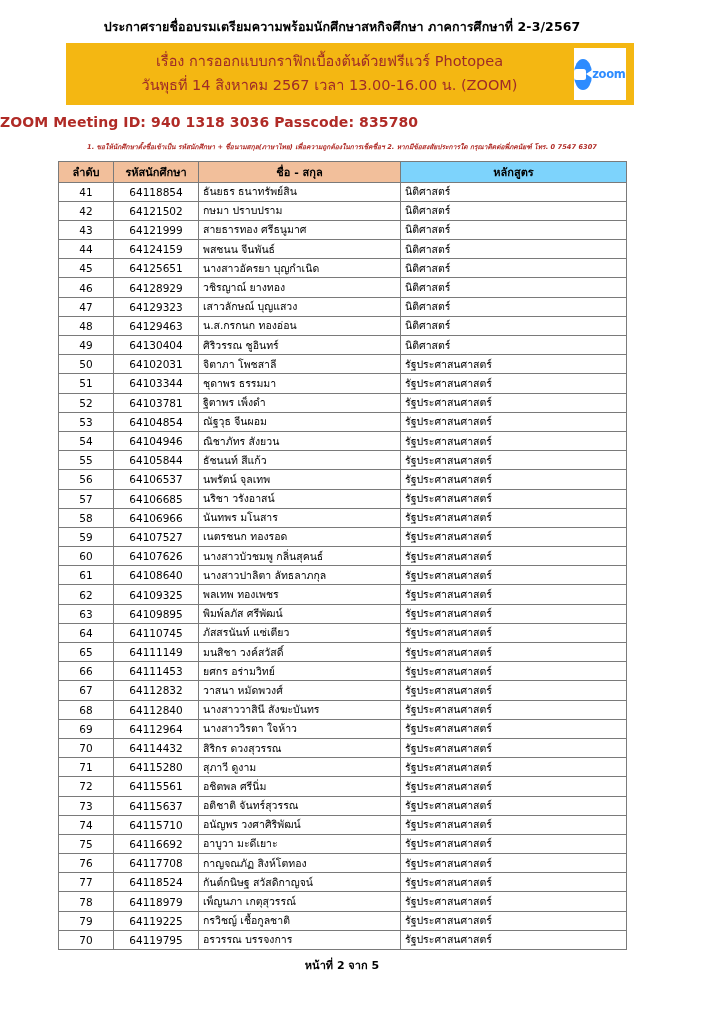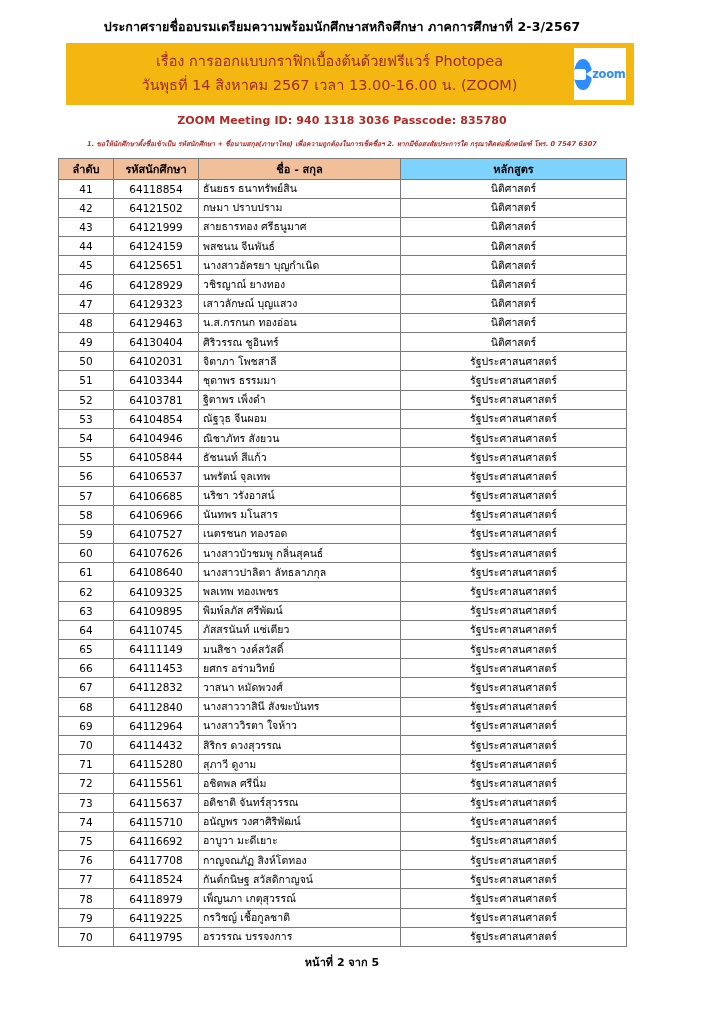--- a/index.html
+++ b/index.html
@@ -116,23 +116,22 @@
     font-size: 11.5px;
     font-weight: bold;
     color: #2D8CFF;
     letter-spacing: -0.3px;
     line-height: 1;
     margin-top: 2px;
   }
 
   
   .meeting-line {
-    text-align: center;
     color: #B02B26;
-    font-size: 11px;
+    font-size: 14px;
     font-weight: bold;
     margin-top: 9px;
     letter-spacing: 0.1px;
   }
 
   
   .note-line {
     text-align: center;
     font-size: 6.6px;
     font-style: italic;
@@ -166,21 +165,21 @@
   table.roster thead th {
     background: #F2BF9B;
     font-weight: bold;
     text-align: center;
     font-size: 11px;
     height: 21px;
   }
   .col-no   { width: 55px;  text-align: center; }
   .col-id   { width: 85px;  text-align: center; }
   .col-name { width: 202px; text-align: left; }
-  .col-prog { width: 226px; text-align: center; }
+  .col-prog { width: 226px; text-align: left; }
 
   
   .footer {
     text-align: center;
     font-size: 11px;
     font-weight: bold;
     margin-top: 6px;
   }
 </style>
 </head>

